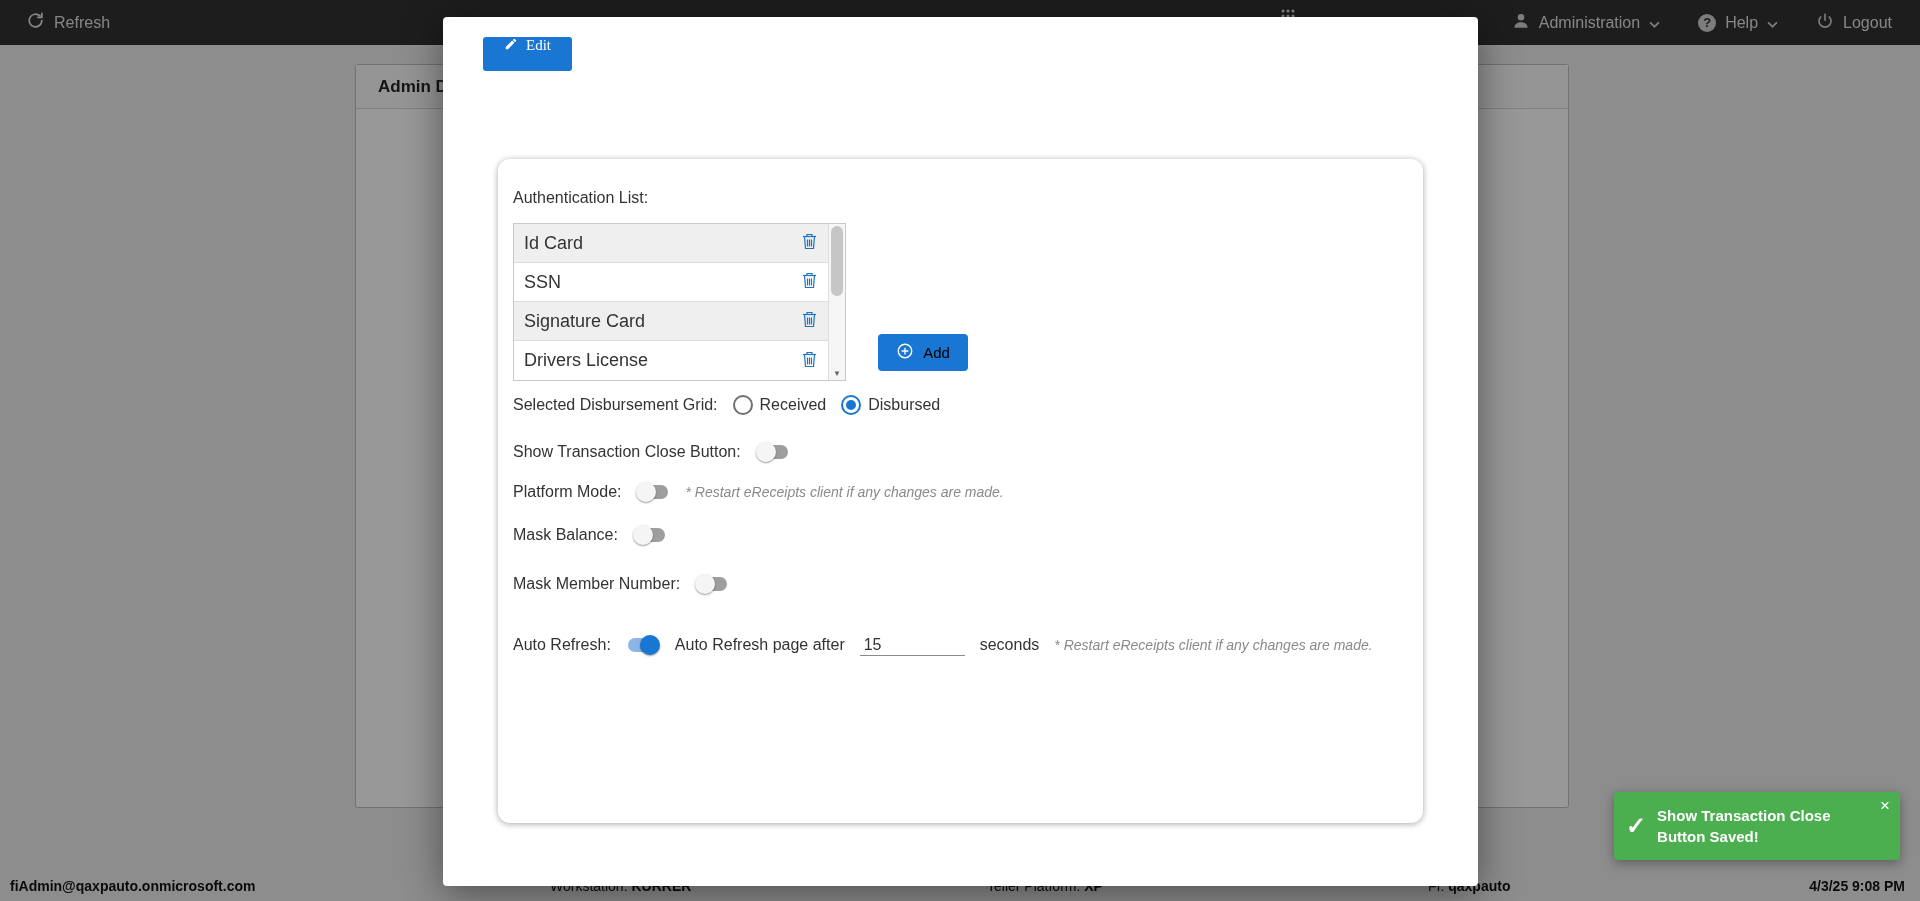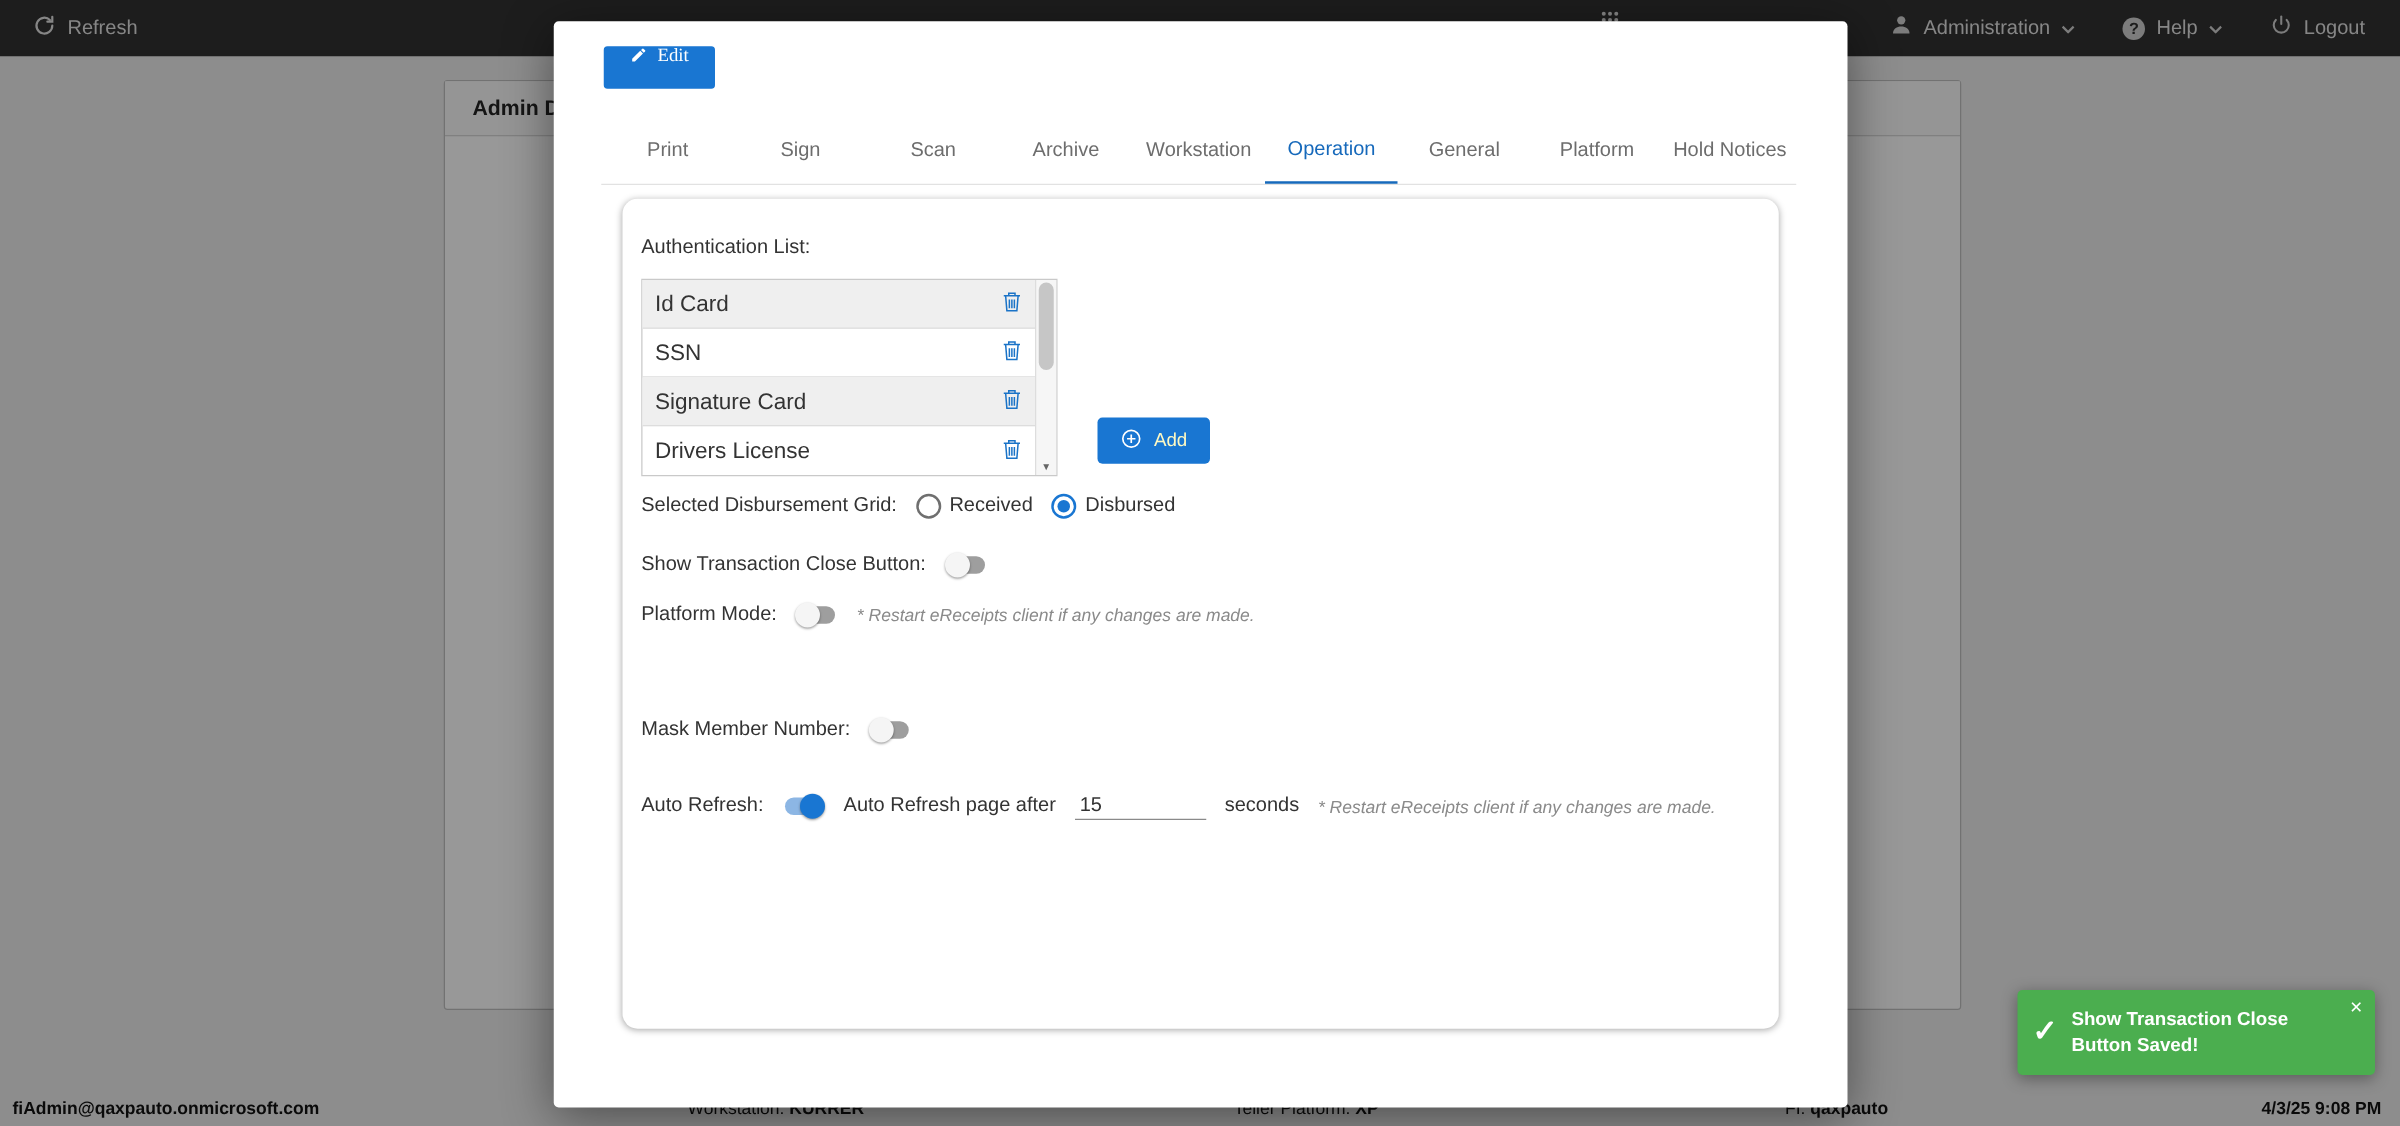--- a/index.html
+++ b/index.html
@@ -44,21 +44,21 @@
   .listwrap{position:absolute;top:64px;left:15px;width:333px;display:flex;border:1px solid #c9c9c9}
   .rows{flex:1}
   .lrow{height:39px;display:flex;align-items:center;justify-content:space-between;padding:0 7px 0 10px;border-bottom:1px solid #ddd;font-size:18px;color:#333}
   .lrow:last-child{border-bottom:none}
   .lrow:nth-child(odd){background:#efefef}
   .del{background:none;border:none;cursor:pointer;padding:2px 4px;display:flex;align-items:center}
   .sbar{width:17px;background:#f6f6f6;border-left:1px solid #ddd;position:relative}
   .sthumb{position:absolute;top:2px;left:2px;width:12px;height:70px;background:#c6c6c6;border-radius:6px}
   .sarrow{position:absolute;bottom:0;left:0;right:0;text-align:center;font-size:8px;color:#666;line-height:12px}
 
-  .btn-add{position:absolute;top:175px;left:380px;width:90px;height:37px;background:#1976d2;color:#fef9c3;border:none;border-radius:4px;font-size:15px;display:flex;align-items:center;justify-content:center;gap:9px;cursor:pointer;font-family:inherit}
+  .btn-add{position:absolute;top:175px;left:380px;width:90px;height:37px;background:#1976d2;color:#000000;border:none;border-radius:4px;font-size:15px;display:flex;align-items:center;justify-content:center;gap:9px;cursor:pointer;font-family:inherit}
 
   .frow{position:absolute;left:15px;right:15px;height:30px;display:flex;align-items:center;gap:15px}
   .radio-opt{display:inline-flex;align-items:center;gap:7px;cursor:pointer}
   .radio{width:20px;height:20px;border:2px solid #6f6f6f;border-radius:50%;position:relative;flex:0 0 auto}
   .radio.selected{border-color:#1976d2}
   .radio.selected::after{content:"";position:absolute;inset:3px;background:#1976d2;border-radius:50%}
 
   .switch{position:relative;width:34px;height:20px;flex:0 0 auto;cursor:pointer}
   .switch .track{position:absolute;left:2px;top:3px;width:30px;height:14px;border-radius:7px;background:#9e9e9e}
   .switch .thumb{position:absolute;top:0;left:0;width:20px;height:20px;border-radius:50%;background:#f5f5f5;box-shadow:0 1px 2px rgba(0,0,0,.4)}
@@ -160,31 +160,20 @@
       <button class="btn-edit">
         <span>
           <svg width="14" height="14" viewBox="0 0 24 24" fill="#fff">
               <path d="M3 17.25V21h3.75L17.8 9.94l-3.75-3.75L3 17.25zM20.7 7.04a1 1 0 0 0 0-1.41l-2.34-2.34a1 1 0 0 0-1.41 0l-1.83 1.83 3.75 3.75 1.83-1.83z"></path>
             </svg>
         </span>
         <span>Edit</span>
       </button>
     </div>
 
-    <div class="tabs">
-      <div class="tab">Print</div>
-      <div class="tab">Sign</div>
-      <div class="tab">Scan</div>
-      <div class="tab">Archive</div>
-      <div class="tab">Workstation</div>
-      <div class="tab active">Operation</div>
-      <div class="tab">General</div>
-      <div class="tab">Platform</div>
-      <div class="tab">Hold Notices</div>
-    </div>
 
     <div class="card">
 
       <span class="lbl auth-label">Authentication List:</span>
 
       <div class="listwrap">
         <div class="rows">
           <div class="lrow">
             <span>Id Card</span>
             <button class="del">
@@ -268,20 +257,27 @@
 
       <div class="frow" style="top:318px">
         <span class="lbl">Platform Mode:</span>
         <span class="switch">
             <span class="track"></span>
             <span class="thumb"></span>
           </span>
         <span class="note">* Restart eReceipts client if any changes are made.</span>
       </div>
 
+      <div class="frow" style="top:361px">
+        <span class="lbl">Mask Balance:</span>
+        <span class="switch">
+            <span class="track"></span>
+            <span class="thumb"></span>
+          </span>
+      </div>
 
       <div class="frow" style="top:410px">
         <span class="lbl">Mask Member Number:</span>
         <span class="switch">
             <span class="track"></span>
             <span class="thumb"></span>
           </span>
       </div>
 
       <div class="frow" style="top:471px">

